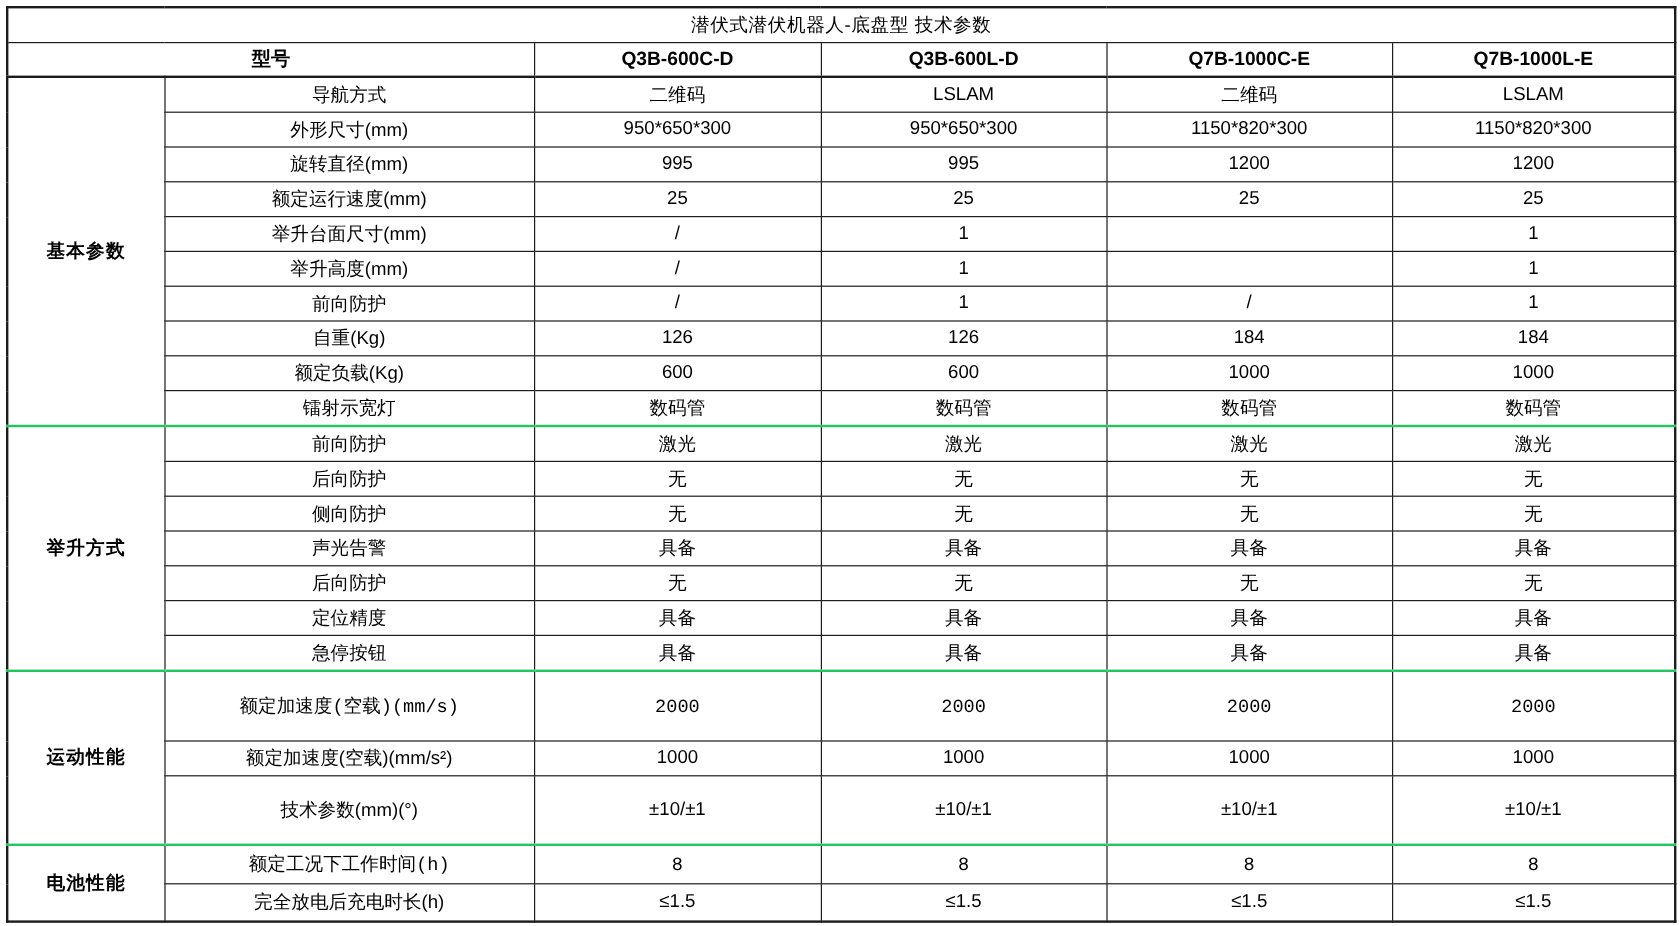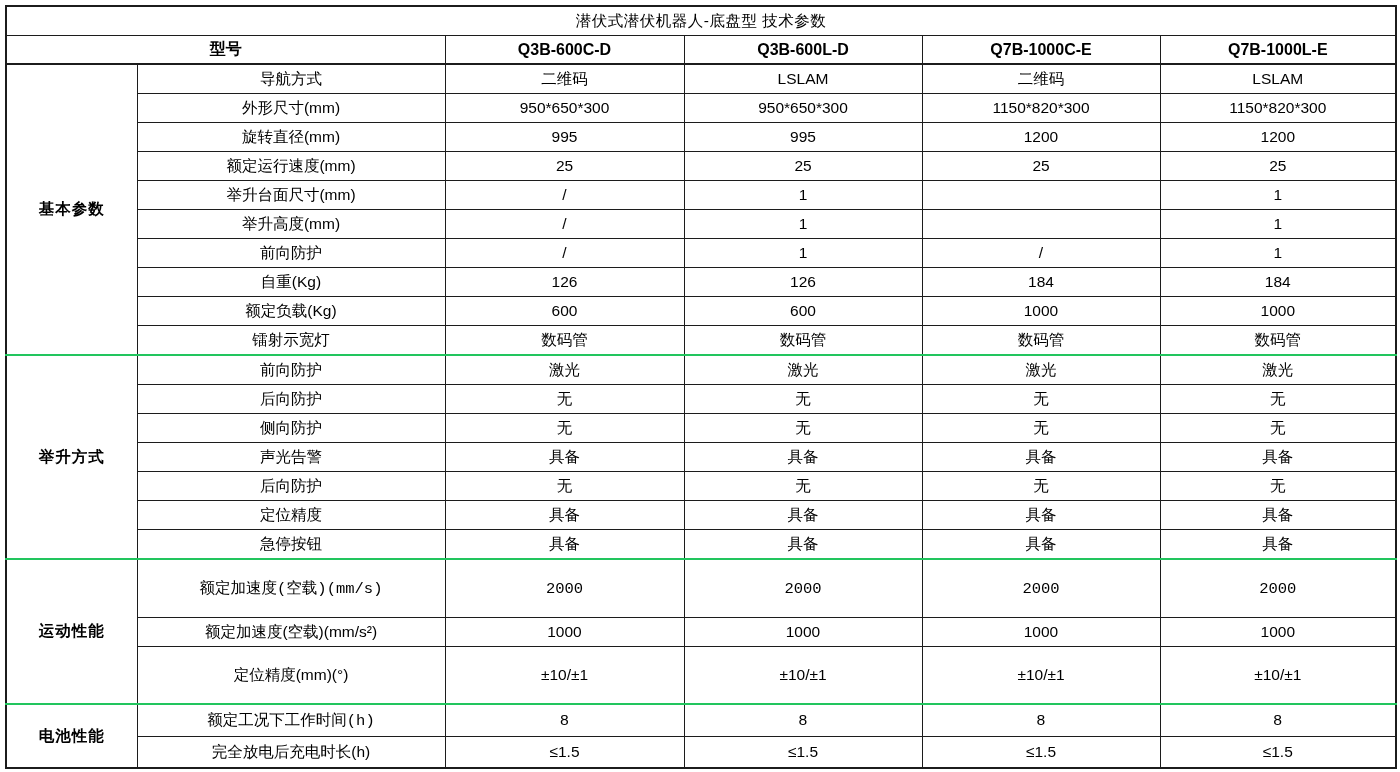--- a/index.html
+++ b/index.html
@@ -221,21 +221,21 @@
       <td class="val-bottom">2000</td>
     </tr>
     <tr>
       <td>额定加速度(空载)(mm/s²)</td>
       <td class="val-low">1000</td>
       <td class="val-low">1000</td>
       <td class="val-low">1000</td>
       <td class="val-low">1000</td>
     </tr>
     <tr class="row-tall2">
-      <td>定位精度(mm)(°)</td>
+      <td>技术参数(mm)(°)</td>
       <td>±10/±1</td>
       <td>±10/±1</td>
       <td>±10/±1</td>
       <td>±10/±1</td>
     </tr>
 
     <tr class="sec-start row-batt1">
       <td class="group-cell" rowspan="2">电池性能</td>
       <td>额定工况下工作时间(h)</td>
       <td class="val-low">8</td>

